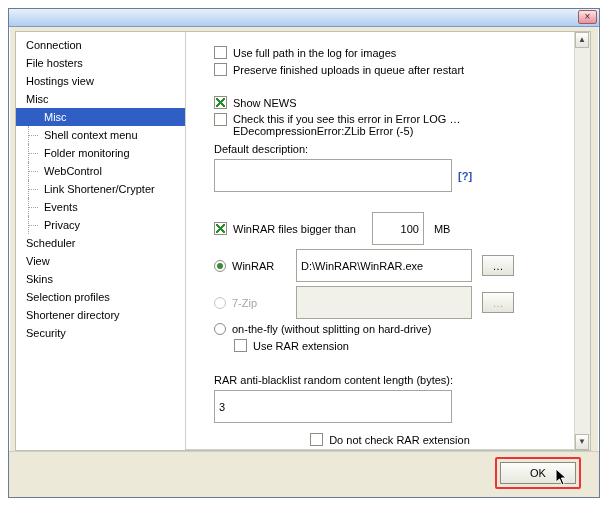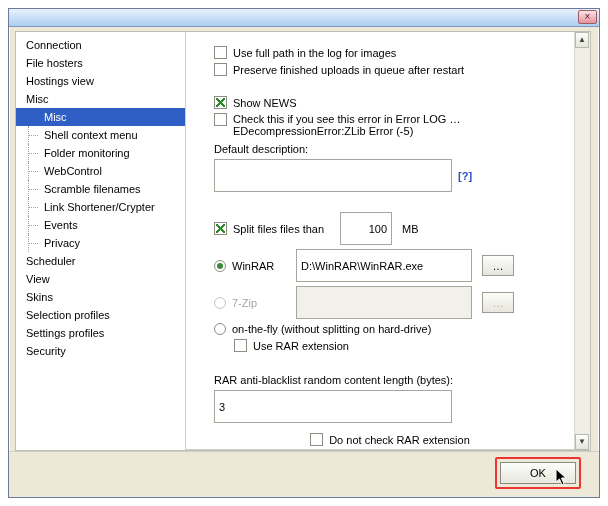--- a/index.html
+++ b/index.html
@@ -217,30 +217,29 @@
       <div class="tree-inner">
         <div class="tnode">Connection</div>
         <div class="tnode">File hosters</div>
         <div class="tnode">Hostings view</div>
         <div class="tnode exp">Misc</div>
 
         <div class="tnode sub selected">Misc</div>
         <div class="tnode sub">Shell context menu</div>
         <div class="tnode sub">Folder monitoring</div>
         <div class="tnode sub">WebControl</div>
-        <div class="tnode sub">Scramble filenames</div>
         <div class="tnode sub">Link Shortener/Crypter</div>
         <div class="tnode sub">Events</div>
         <div class="tnode sub">Privacy</div>
 
         <div class="tnode">Scheduler</div>
         <div class="tnode">View</div>
         <div class="tnode">Skins</div>
         <div class="tnode">Selection profiles</div>
-        <div class="tnode">Settings profiles</div>
+        <div class="tnode">Shortener directory</div>
         <div class="tnode">Security</div>
       </div>
     </div>
 
     <div class="panel">
       <div class="panel-scroll">
         <div class="sbtn up">▲</div>
         <div class="sbtn down">▼</div>
       </div>
 
@@ -274,21 +273,21 @@
         <div class="static">Default description:</div>
         <div class="row">
           <input class="textfield wide" value="" style="">
           <span class="qmark">[?]</span>
         </div>
 
         <div class="section-gap"></div>
 
         <div class="row">
           <span class="chk checked"></span>
-          <span class="lbl">Split files files than</span>
+          <span class="lbl">WinRAR files bigger than</span>
           <input class="textfield num" value="100" style="">
           <span class="unit">MB</span>
         </div>
 
         <div class="row">
           <span class="rad sel"></span>
           <span class="lbl radlabel">WinRAR</span>
           <input class="textfield pathbox" value="D:\WinRAR\WinRAR.exe" style="">
           <button class="browse">…</button>
         </div>

